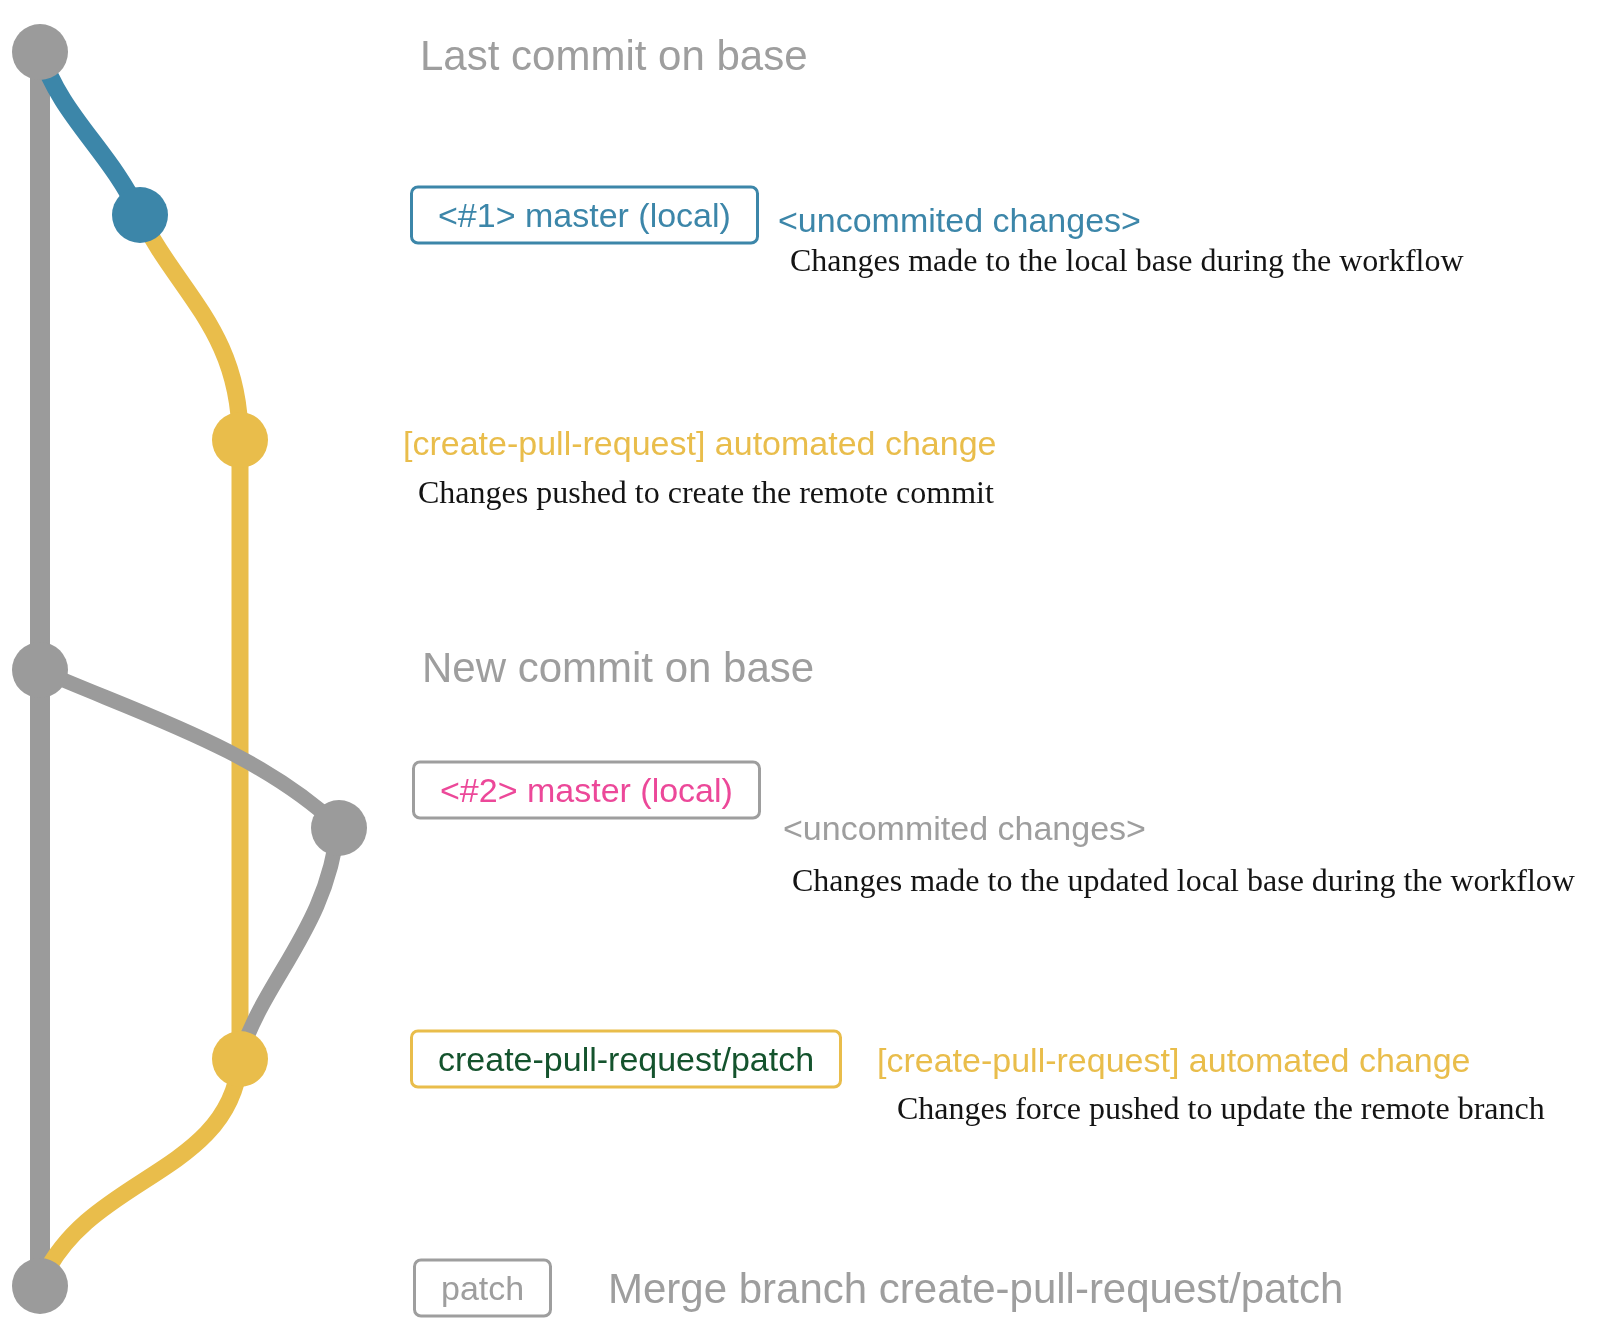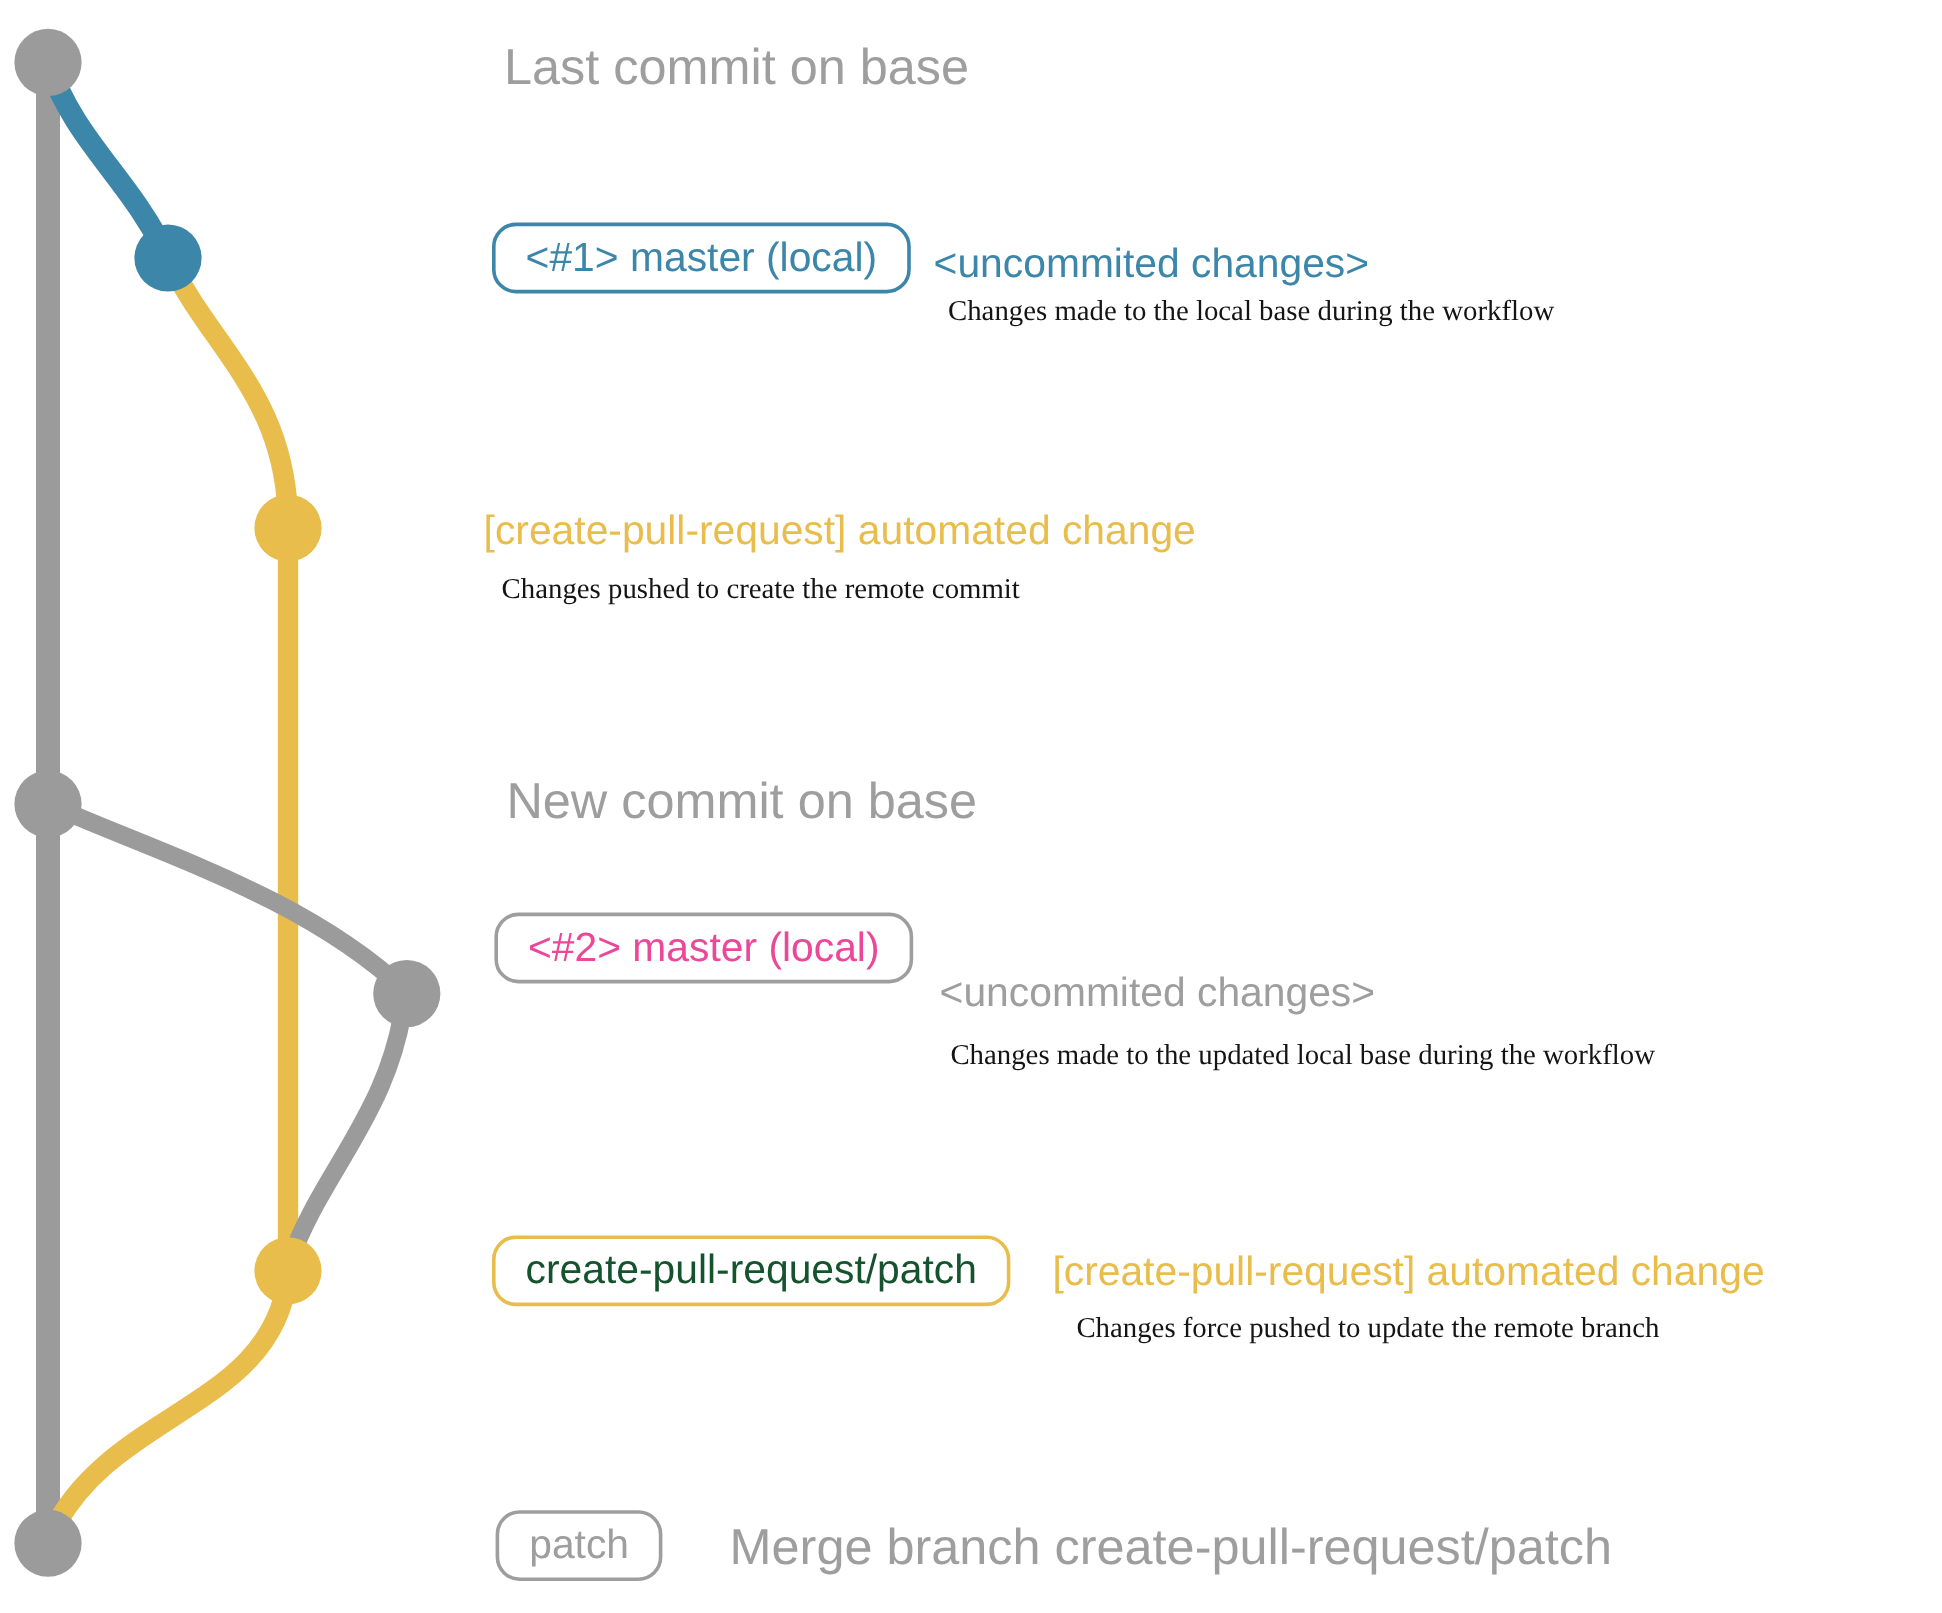--- a/index.html
+++ b/index.html
@@ -3,25 +3,25 @@
 <meta charset="utf-8">
 <style>
   html,body{margin:0;padding:0;}
   body{
     width:1618px;height:1344px;position:relative;overflow:hidden;
     background:#ffffff;font-family:"Liberation Sans",sans-serif;
   }
   #graph{position:absolute;left:0;top:0;}
   .label{position:absolute;white-space:nowrap;transform:translateY(-50%);}
   .sans{font-family:"Liberation Sans",sans-serif;}
-  .serif{font-family:"Liberation Serif",serif;font-size:24px;color:#141414;}
+  .serif{font-family:"Liberation Serif",serif;font-size:32px;color:#141414;}
   .heading{font-size:42px;margin-left:20px;}
   .ann{font-size:34px;}
   .box{
-    font-size:34px;padding:7px 25px;border:3px solid;border-radius:20px;
+    font-size:34px;padding:7px 25px;border:3px solid;border-radius:8px;
     background:#ffffff;display:inline-block;
   }
 </style>
 </head>
 <body>
 
 <svg id="graph" width="1618" height="1344" viewBox="0 0 1618 1344">
 
   <path d="M 40 52 L 40 1286" fill="none" stroke-width="20" stroke="#9B9B9B"></path>
 

